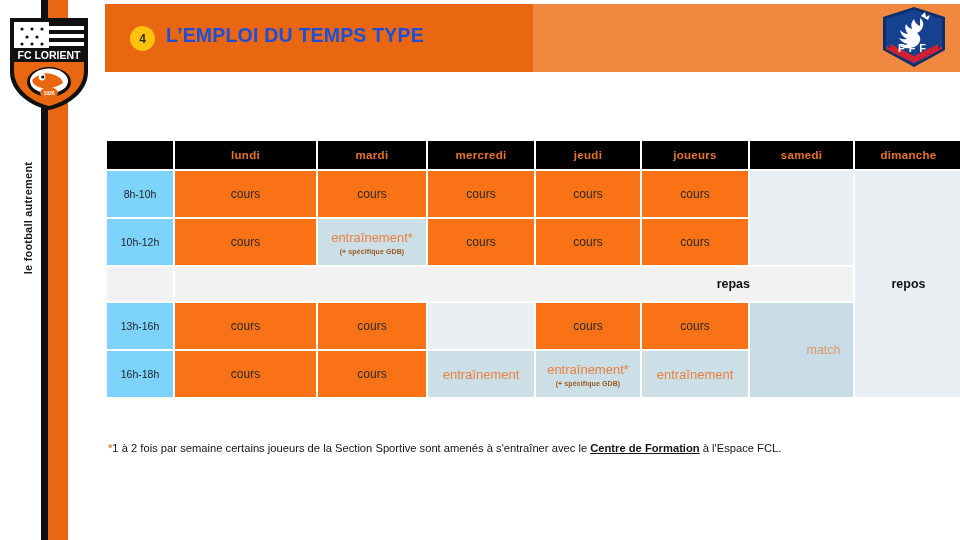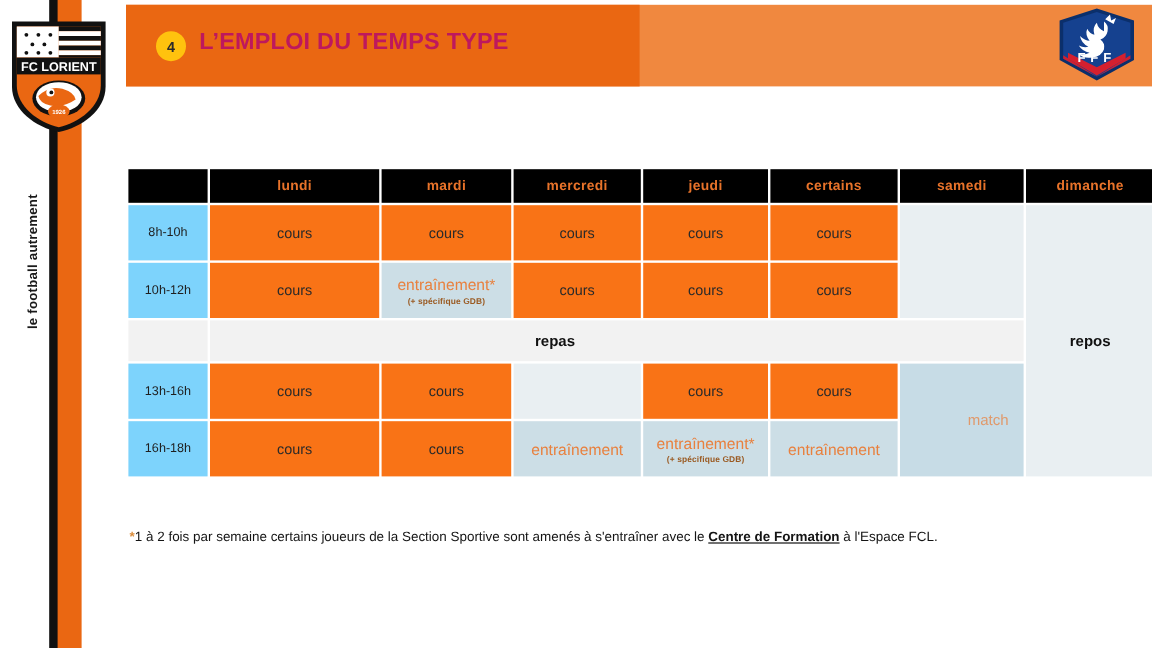--- a/index.html
+++ b/index.html
@@ -68,21 +68,21 @@
     background: #ffc20e;
     color: #2b2b2b;
     font-size: 12px;
     font-weight: bold;
     display: flex; align-items: center; justify-content: center;
   }
   .header-title {
     position: absolute; left: 166px; top: 24px;
     font-size: 19.5px;
     font-weight: bold;
-    color: #be185d;
+    color: #1d4ed8;
     letter-spacing: .2px;
     white-space: nowrap;
   }
   .fff-logo {
     position: absolute; left: 880px; top: 6px;
     width: 68px; height: 62px; text-align: right;
   }
 
   
   .sched {
@@ -145,20 +145,21 @@
     color: #e0996b;
     font-size: 12.5px;
     padding-left: 44px;
   }
   td.repas {
     background: #f2f2f2;
     color: #111111;
     font-size: 12.5px;
     font-weight: bold;
     height: 34px;
+    text-align: right;
     padding-right: 103px;
   }
   td.repas-blank { background: #f2f2f2; }
   td.repos {
     background: #e9eff2;
     color: #111111;
     font-size: 12.5px;
     font-weight: bold;
   }
 
@@ -255,21 +256,21 @@
         <col style="width:103px">
           <col style="width:107px">
       </colgroup>
       <thead>
         <tr>
           <th class="corner"></th>
           <th class="dayhead">lundi</th>
           <th class="dayhead">mardi</th>
           <th class="dayhead">mercredi</th>
           <th class="dayhead">jeudi</th>
-          <th class="dayhead">certains</th>
+          <th class="dayhead">joueurs</th>
           <th class="dayhead">samedi</th>
           <th class="dayhead">dimanche</th>
         </tr>
       </thead>
       <tbody>
 
         <tr>
           <td class="timecell">8h-10h</td>
           <td class="cell">cours</td>
           <td class="cell">cours</td>

